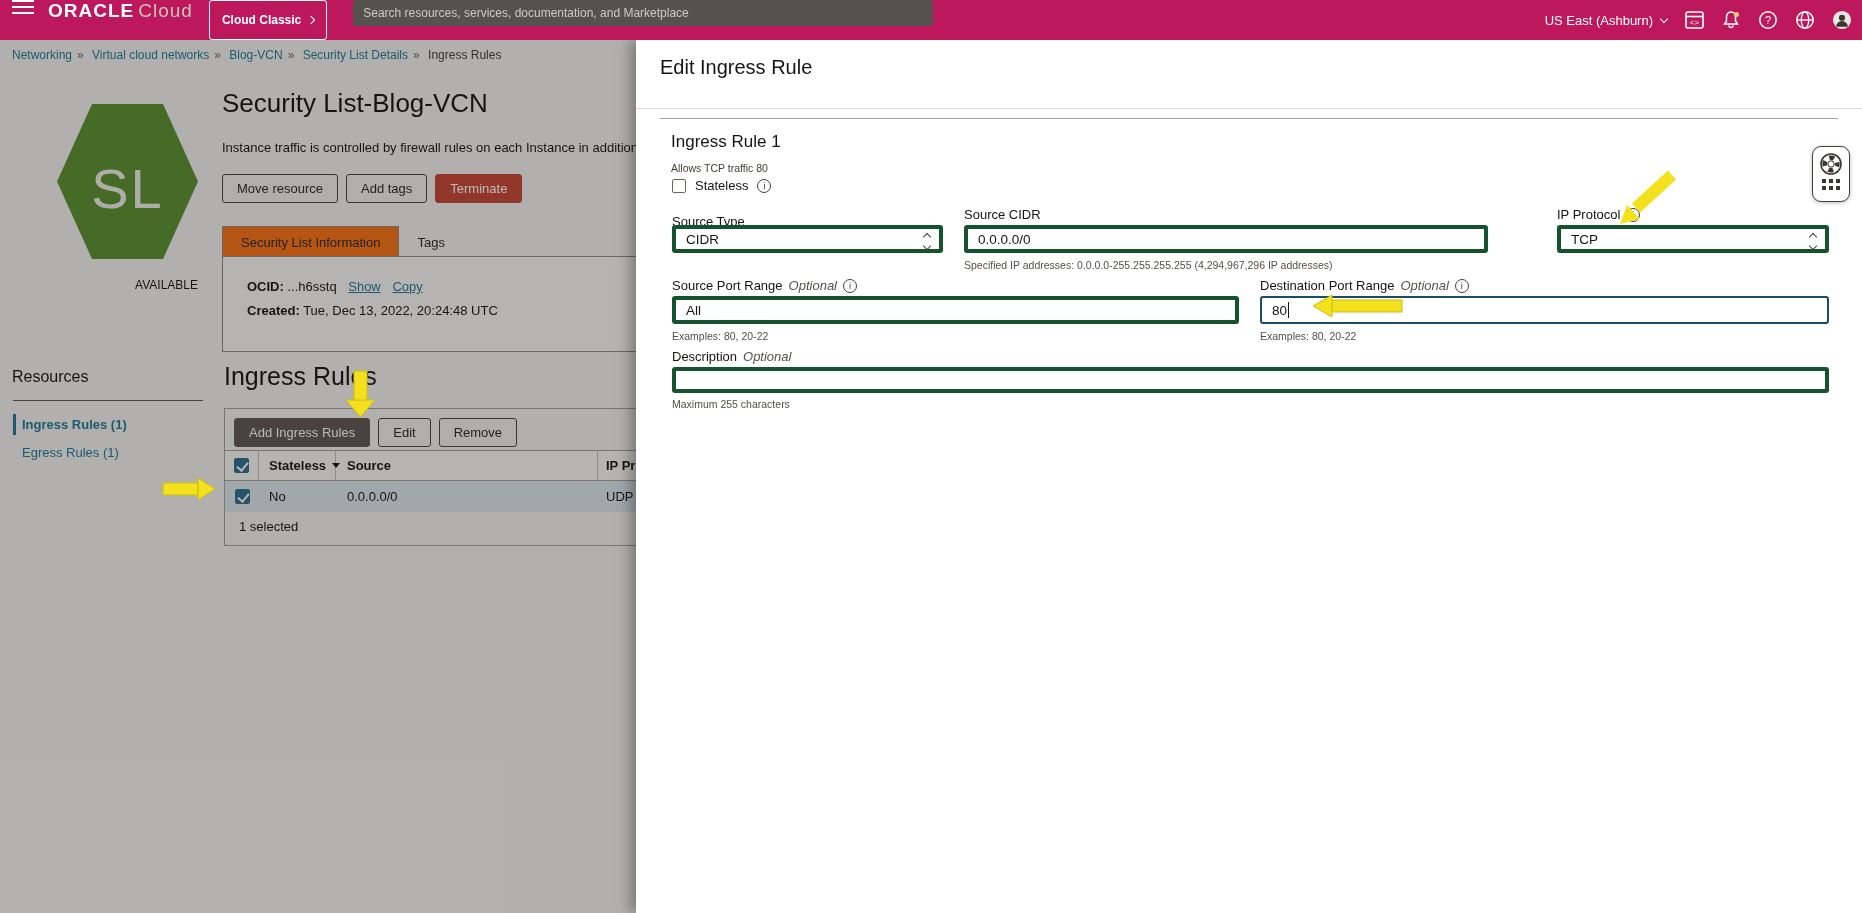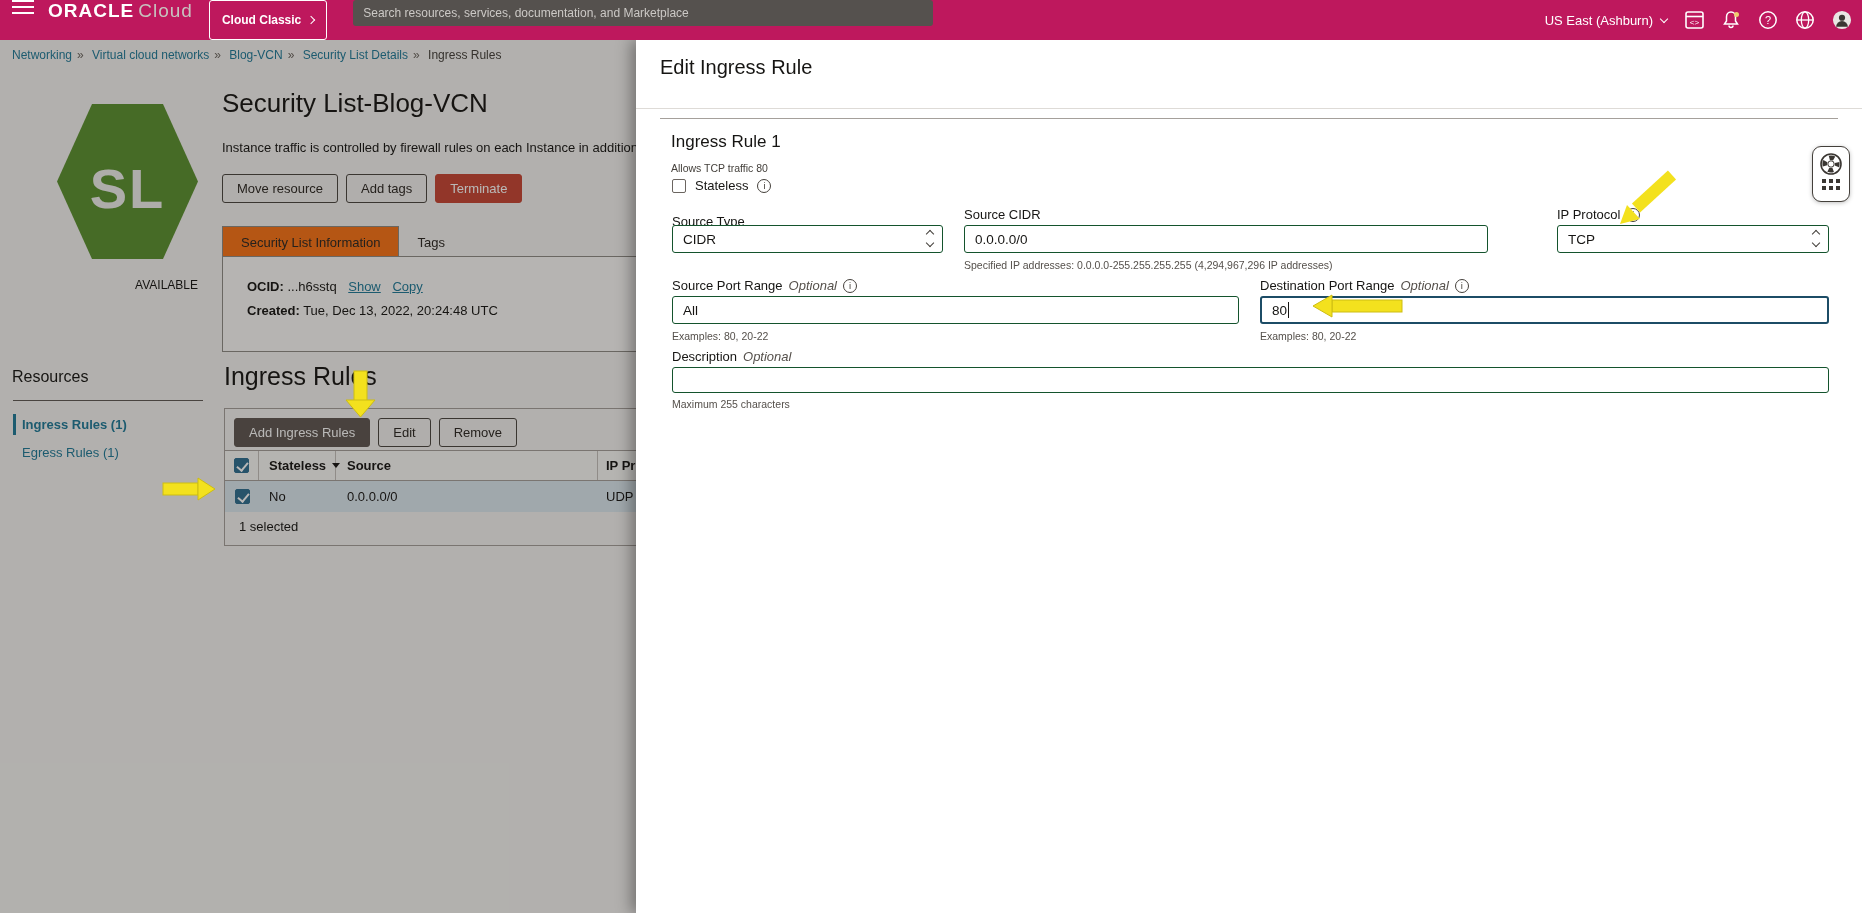--- a/index.html
+++ b/index.html
@@ -34,21 +34,21 @@
   .overlay { position:absolute; left:0; top:40px; width:1862px; height:873px;
     background:rgba(24,21,18,0.30); z-index:5; }
 
   .breadcrumb { position:absolute; left:12px; top:8px; font-size:12px; color:#4a4540; white-space:nowrap; }
   .breadcrumb a { color:#1f7a99; text-decoration:none; cursor:pointer; }
   .breadcrumb .sep { color:#6b6560; margin:0 5px; }
   .breadcrumb .cur { color:#44403b; }
 
   .hexwrap { position:absolute; left:57px; top:64px; width:141px; text-align:center; }
   .hex-label { position:absolute; left:0; top:52px; width:141px; text-align:center;
-    color:#f0efed; font-size:56px; font-weight:bold; letter-spacing:2px; }
+    color:#f0efed; font-size:56px; font-weight:normal; letter-spacing:2px; }
   .status { position:absolute; left:57px; top:238px; width:141px; text-align:right;
     font-size:12px; color:#161513; }
 
   .res-title { position:absolute; left:222px; top:48px; font-size:26px; color:#161513; }
   .res-desc  { position:absolute; left:222px; top:100px; font-size:13px; color:#161513; white-space:nowrap; }
 
   .act-row { position:absolute; left:222px; top:134px; display:flex; gap:8px; }
   .btn { font-size:13px; padding:6px 14px; border-radius:3px; cursor:pointer; white-space:nowrap; }
   .btn.outline { background:#f3f1ef; border:1px solid #4a4540; color:#2b2723; }
   .btn.danger  { background:#c74634; border:1px solid #c74634; color:#fff; }
@@ -104,21 +104,21 @@
   .rule-sub   { position:absolute; left:35px; top:122px; font-size:10.5px; color:#44403b; }
 
   .stateless { position:absolute; left:36px; top:138px; display:flex; align-items:center; gap:9px;
     font-size:13px; color:#161513; }
 
   .fld-label { position:absolute; font-size:13px; color:#161513; display:flex; align-items:center; gap:6px; white-space:nowrap; }
   .opt { font-style:italic; color:#55504b; }
   .iico { width:14px; height:14px; border:1px solid #44403b; border-radius:50%;
     font-size:9.5px; color:#44403b; display:inline-flex; align-items:center; justify-content:center;
     font-style:normal; cursor:pointer; flex:none; }
-  .input, .select { position:absolute; height:28px; border:1px solid #14532d; border-radius:3px;
+  .input, .select { position:absolute; height:28px; border:4px solid #14532d; border-radius:3px;
     background:#fff; font-size:13.5px; color:#161513; display:flex; align-items:center;
     padding:0 10px; cursor:text; }
   .select { cursor:pointer; }
   .select .spin { position:absolute; right:9px; top:5px; display:flex; flex-direction:column; gap:3px; }
   .spin i { width:6px; height:6px; border-right:1.5px solid #44403b; border-bottom:1.5px solid #44403b; display:block; }
   .spin .up { transform:rotate(-135deg); }
   .spin .dn { transform:rotate(45deg); }
   .input.focused { border:2px solid #1c4c66; }
   .caret { display:inline-block; width:1px; height:16px; background:#161513; margin-left:1px; }
   .helper { position:absolute; font-size:10.5px; color:#55504b; white-space:nowrap; }

